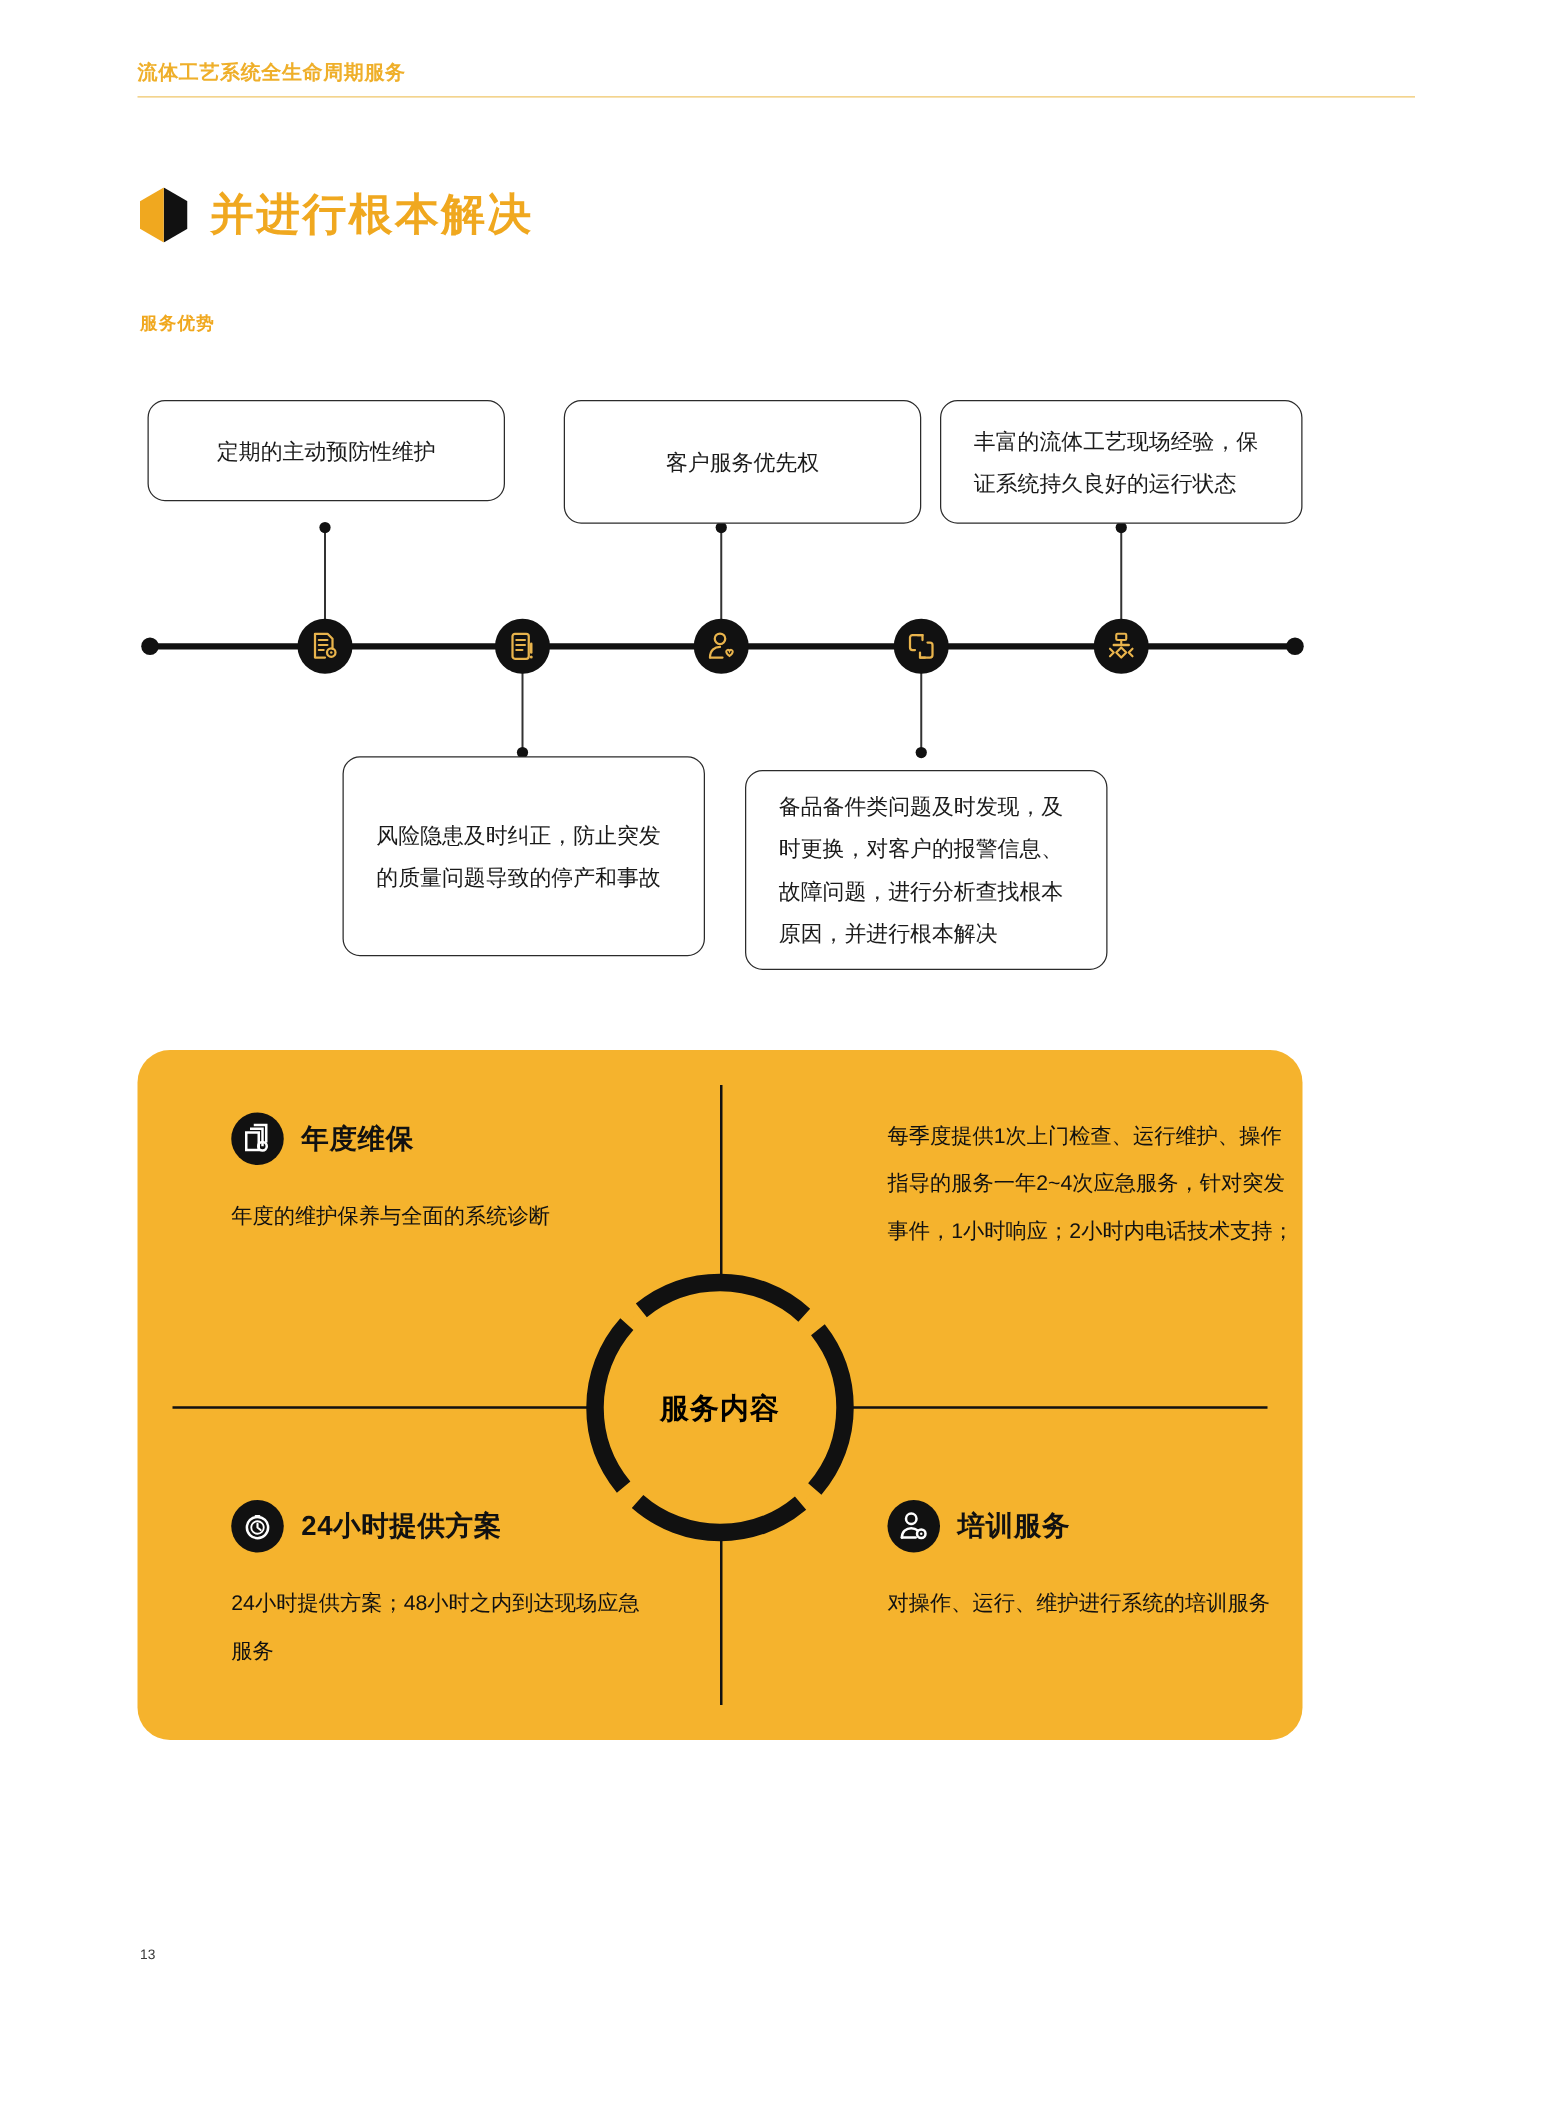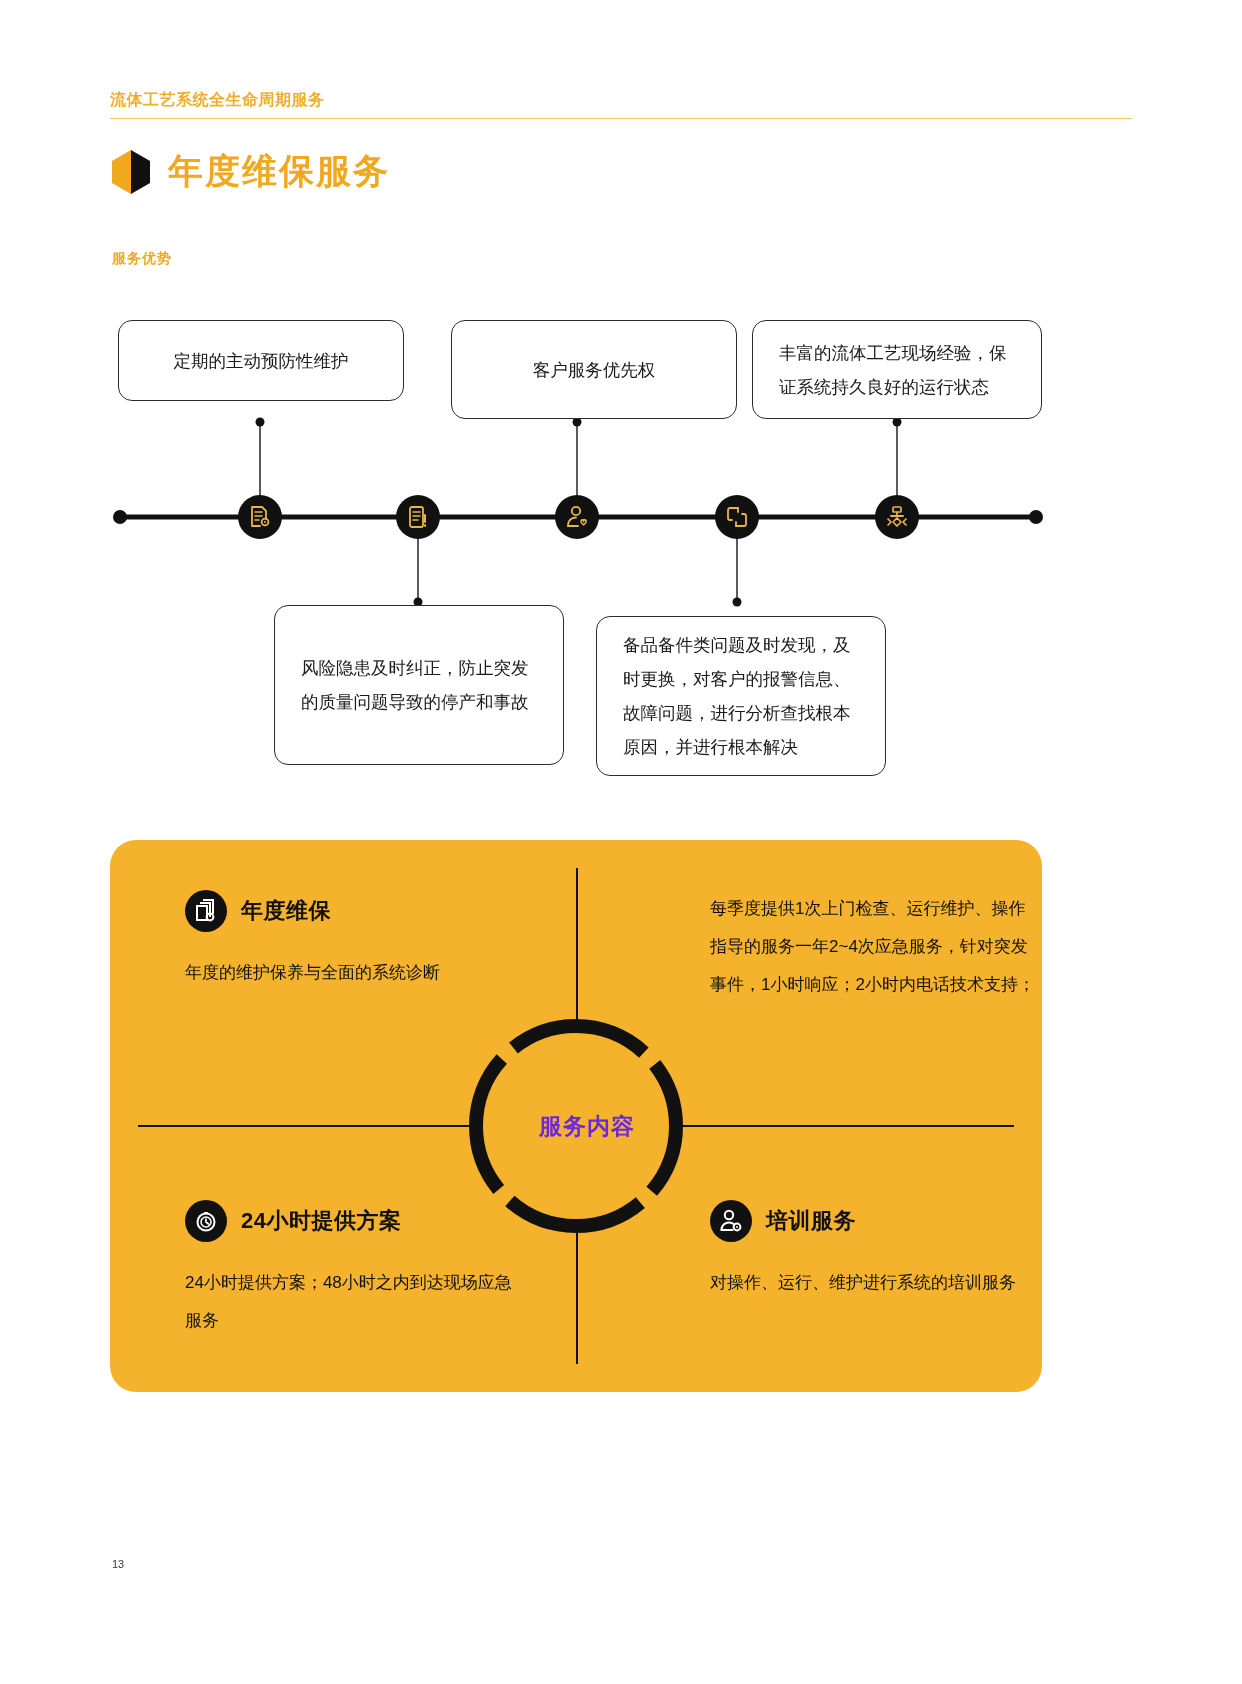--- a/index.html
+++ b/index.html
@@ -22,21 +22,20 @@
     left: 110px;
     top: 48px;
     width: 1022px;
   }
   .page-header .hdr-text {
     font-size: 16px;
     font-weight: bold;
     color: #EFAF2A;
     letter-spacing: 0.5px;
     line-height: 22px;
-    margin-top: 41px;
   }
   .page-header .hdr-rule {
     margin-top: 7px;
     height: 1px;
     width: 100%;
     background: #EFC66A;
   }
 
   
   .section-title {
@@ -151,30 +150,30 @@
   .ring {
     position: absolute;
     left: 349px;
     top: 169px;
     width: 234px;
     height: 234px;
     z-index: 3;
   }
   .ring-label {
     position: absolute;
-    left: 360px;
+    left: 349px;
     top: 169px;
     width: 234px;
     height: 234px;
     display: flex;
     align-items: center;
     justify-content: center;
     font-size: 23px;
     font-weight: bold;
-    color: #6d28d9;
+    color: #000000;
     letter-spacing: 1px;
     z-index: 4;
     font-family: Liberation Serif, serif;
   }
 
   .quad {
     position: absolute;
     width: 330px;
   }
   .quad-head {
@@ -225,21 +224,21 @@
   <div class="hdr-rule"></div>
 </div>
 
 <div class="section-title">
   <div class="hex-badge">
     <svg class="hex-half" viewBox="0 0 38 44" xmlns="http://www.w3.org/2000/svg">
       <path d="M19 0 L38 11 L38 33 L19 44 Z" fill="#111111"></path>
       <path d="M19 0 L0 11 L0 33 L19 44 Z" fill="#F0A81F"></path>
     </svg>
   </div>
-  <div class="title-text">年度维保服务</div>
+  <div class="title-text">并进行根本解决</div>
 </div>
 
 <div class="subsection-title">服务优势</div>
 
 <div class="timeline-wrap">
 
   <svg class="tl-svg" width="1242" height="490" xmlns="http://www.w3.org/2000/svg">
 
     <line x1="120" y1="217" x2="1036" y2="217" stroke="#111" stroke-width="5"></line>
     <circle cx="120" cy="217" r="7" fill="#111"></circle>

